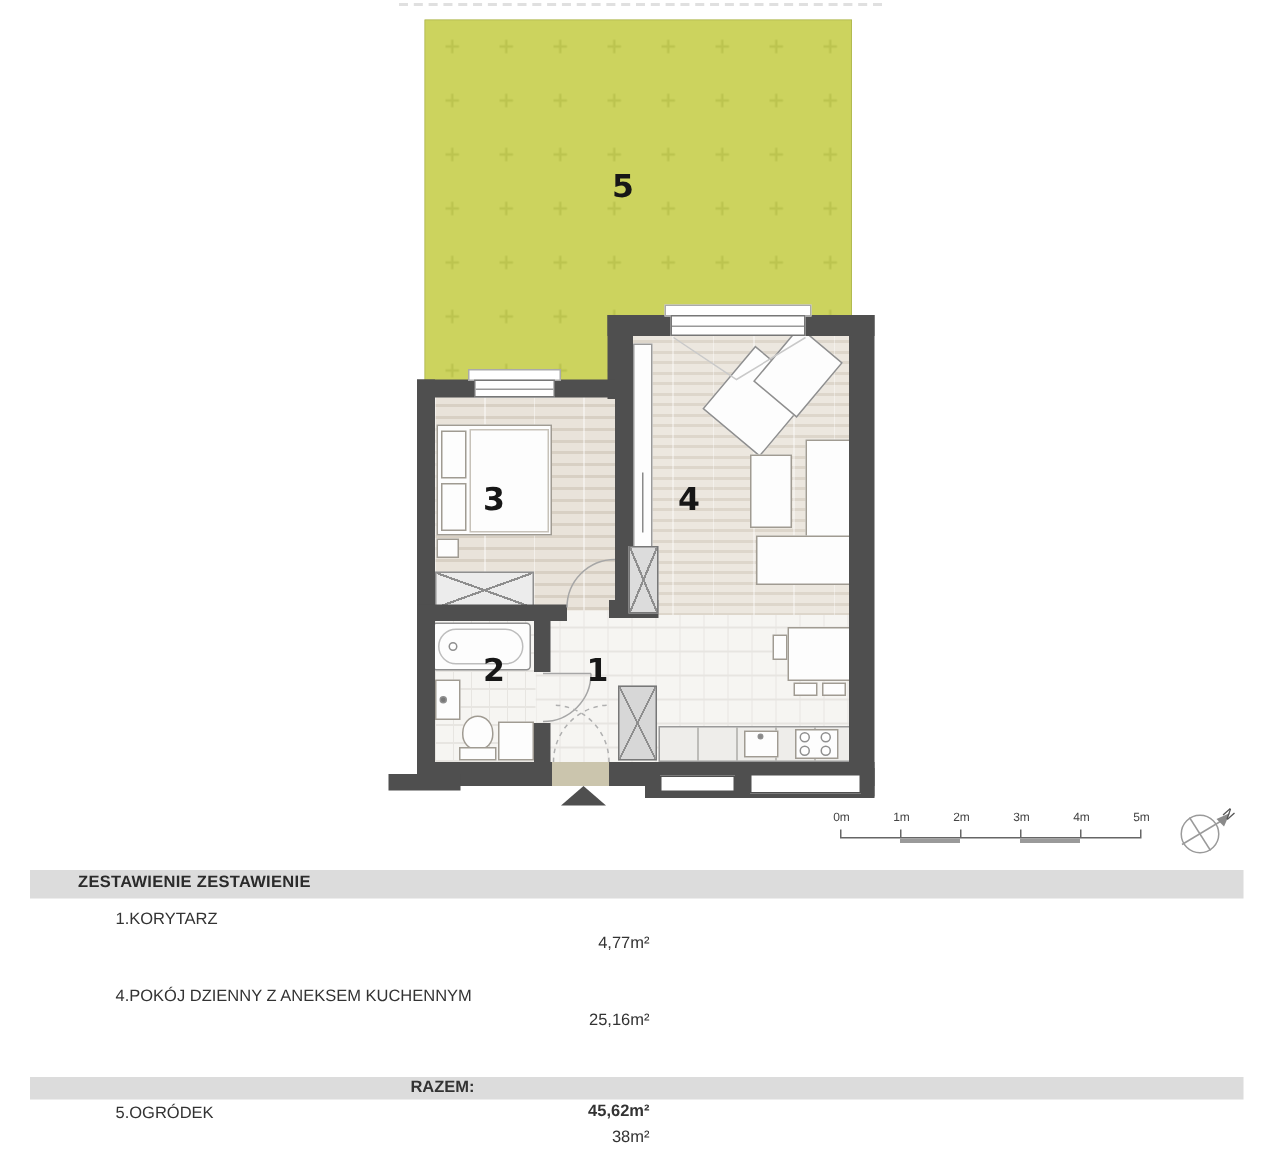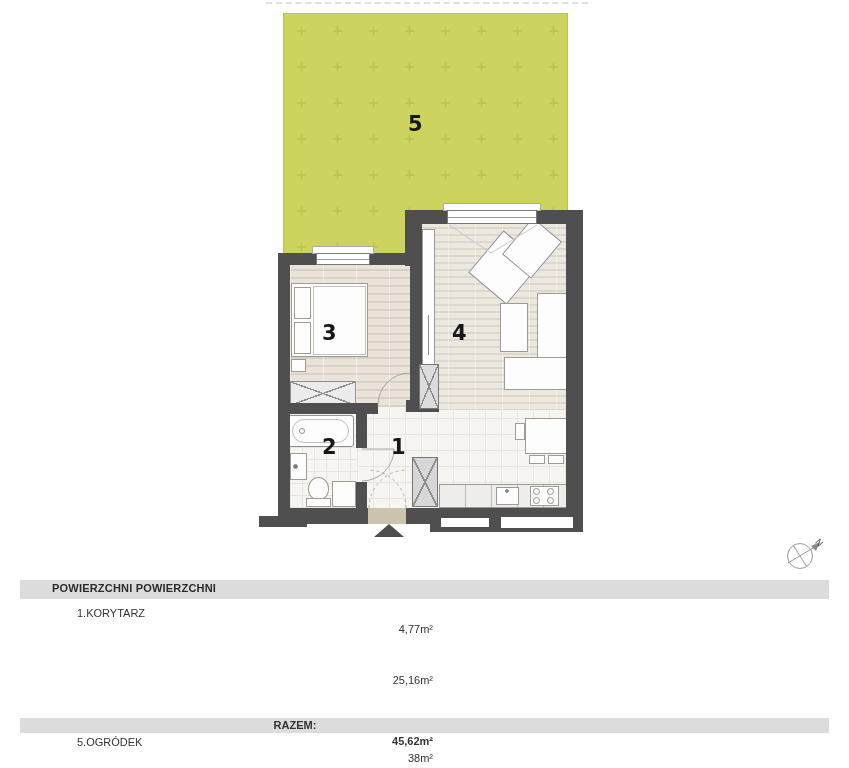--- a/index.html
+++ b/index.html
@@ -148,38 +148,56 @@
     <path d="M 406 508 A 38 38 0 0 0 368 470" fill="none" stroke="#b0b0b0" stroke-width="1" stroke-dasharray="3 3"></path>
     <path d="M 449 225 L 491 253 L 537 225" fill="none" stroke="#c9c9c9" stroke-width="1"></path>
   </svg>
 
   <div class="rnum" style="left:408px;top:112px;">5</div>
   <div class="rnum" style="left:322px;top:321px;">3</div>
   <div class="rnum" style="left:452px;top:321px;">4</div>
   <div class="rnum" style="left:322px;top:435px;">2</div>
   <div class="rnum" style="left:391px;top:435px;">1</div>
 
+  <div class="sb">
+    <span class="lab" style="left:-8px;">0m</span>
+    <span class="lab" style="left:32px;">1m</span>
+    <span class="lab" style="left:72px;">2m</span>
+    <span class="lab" style="left:112px;">3m</span>
+    <span class="lab" style="left:152px;">4m</span>
+    <span class="lab" style="left:192px;">5m</span>
+    <div class="tick" style="left:0;"></div>
+    <div class="tick" style="left:40px;"></div>
+    <div class="tick" style="left:80px;"></div>
+    <div class="tick" style="left:120px;"></div>
+    <div class="tick" style="left:160px;"></div>
+    <div class="tick" style="left:200px;"></div>
+    <div class="base"></div>
+    <div class="seg" style="left:40px;"></div>
+    <div class="seg" style="left:120px;"></div>
+  </div>
 
   <svg class="abs" style="left:783px;top:532px;z-index:8;" width="44" height="44" viewBox="0 0 44 44">
     <circle cx="17" cy="24" r="12.5" fill="none" stroke="#9a9a9a" stroke-width="1"></circle>
     <line x1="5" y1="31" x2="35" y2="13" stroke="#9a9a9a" stroke-width="1"></line>
     <line x1="10" y1="13" x2="24" y2="35" stroke="#9a9a9a" stroke-width="1"></line>
     <polygon points="37,10 28,14 33,19" fill="#8a8a8a"></polygon>
     <text x="33" y="11" font-size="9" fill="#555" font-family="DejaVu Sans, sans-serif" transform="rotate(48 33 9)">N</text>
   </svg>
 
   <div class="bar" style="top:580px;height:19px;">
-    <span class="t-title">POWIERZCHNI POWIERZCHNI</span>
+    <span class="t-title">ZESTAWIENIE ZESTAWIENIE</span>
   </div>
 
   <div class="trow" style="top:607px;text-decoration:underline;">
     <span class="lab">1.KORYTARZ</span>
     <span class="val">4,77m²</span>
   </div>
   <div class="trow" style="top:658px;">
+    <span class="lab">4.POKÓJ DZIENNY Z ANEKSEM KUCHENNYM</span>
     <span class="val">25,16m²</span>
   </div>
 
   <div class="bar" style="top:718px;height:15px;"></div>
   <div class="trow" style="top:719px;z-index:3;">
     <span class="abs bold" style="left:245px;width:100px;text-align:center;">RAZEM:</span>
     <span class="val bold">45,62m²</span>
   </div>
 
   <div class="trow" style="top:736px;">

